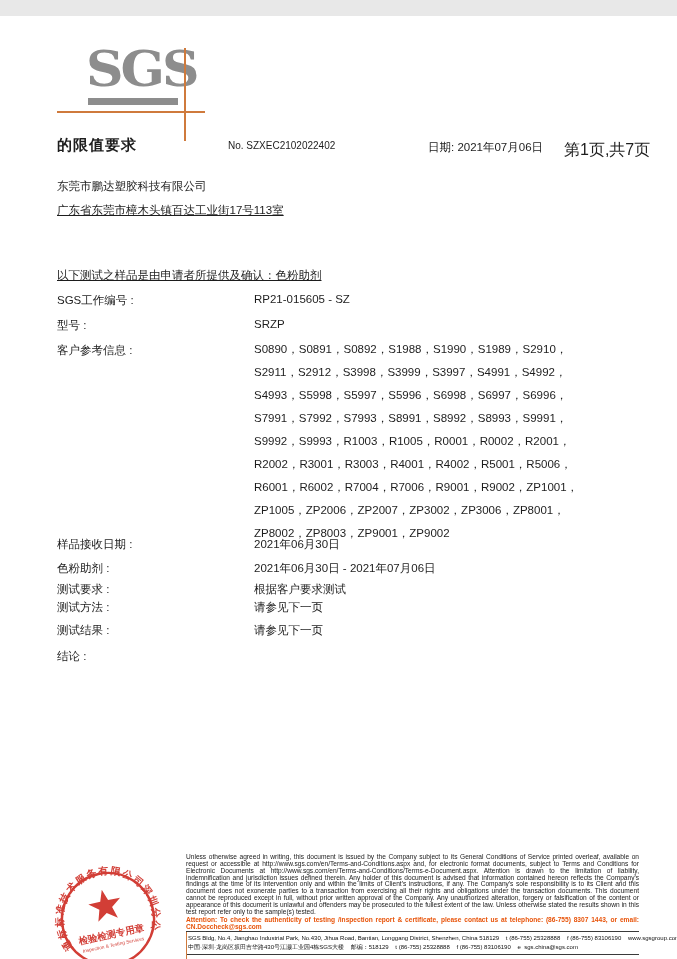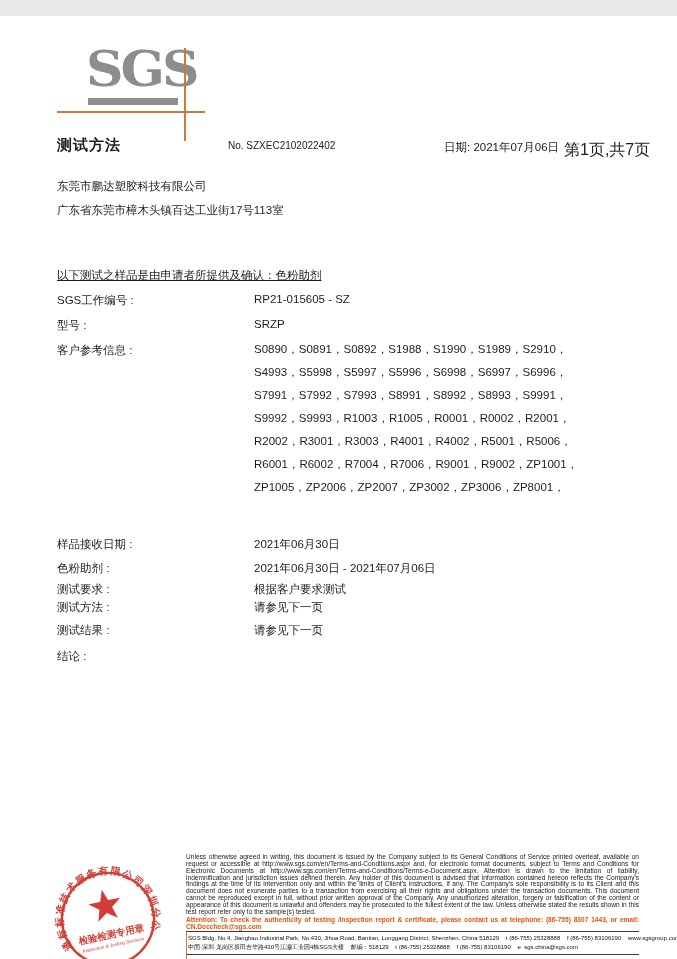--- a/index.html
+++ b/index.html
@@ -15,25 +15,25 @@
     transform:scaleY(0.92); transform-origin:top left; line-height:1;
   }
   .logo-underline { position:absolute; left:88px; top:82px; width:90px; height:7px; background:#8d8d8d; }
   .crop-h-top  { position:absolute; left:57px; top:95px; width:148px; height:1.6px; background:#cf7a3c; }
   .crop-v-top  { position:absolute; left:184px; top:32px; width:1.6px; height:93px; background:#cf7a3c; }
   .crop-v-bot  { position:absolute; left:186px; top:916px; width:1.4px; height:43px; background:#cf7a3c; }
   .crop-h-bot  { position:absolute; left:150px; top:944px; width:37px; height:1.4px; background:#cf7a3c; }
   
   .title      { position:absolute; left:57px;  top:120px; font-size:15px; font-weight:bold; letter-spacing:1px; }
   .report-no  { position:absolute; left:228px; top:124px; font-size:10px; }
-  .report-date{ position:absolute; left:444px; top:124px; font-size:11.5px;text-align:center; }
+  .report-date{ position:absolute; left:428px; top:124px; font-size:11.5px;text-align:center; }
   .page-info  { position:absolute; left:564px; top:124px; font-size:16px; }
   
   .company   { position:absolute; left:57px; top:163px; font-size:11.5px; }
-  .address   { position:absolute; left:57px; top:187px; font-size:11.5px; }
+  .address   { position:absolute; left:57px; top:187px; font-size:11.5px;text-decoration:underline; }
   .statement { position:absolute; left:57px; top:252px; font-size:11.5px;text-decoration:underline; }
   
   .lbl { position:absolute; left:57px;  font-size:11.5px; }
   .val { position:absolute; left:254px; font-size:11.5px; }
   .ref-lines div { line-height:23px; height:23px; }
   .conclusion-text { width:390px; line-height:20.5px; }
   
   .footer-right { position:absolute; left:186px; top:838px; width:453px; }
   .fine-print {
     font-size:6.6px; line-height:6.85px; text-align:justify; color:#1a1a1a; margin:0;
@@ -51,45 +51,47 @@
 </head>
 <body>
 
 <div class="page">
 
   <div class="sgs-logo">SGS</div>
   <div class="logo-underline"></div>
   <div class="crop-h-top"></div>
   <div class="crop-v-top"></div>
 
-  <div class="title">测试方法</div>
+  <div class="title">的限值要求</div>
   <div class="report-no">No. SZXEC2102022402</div>
   <div class="report-date">日期: 2021年07月06日</div>
   <div class="page-info">第1页,共7页</div>
 
   <div class="company">东莞市鹏达塑胶科技有限公司</div>
   <div class="address">广东省东莞市樟木头镇百达工业街17号113室</div>
 
   <div class="statement">以下测试之样品是由申请者所提供及确认：色粉助剂</div>
 
   <div class="lbl" style="top:277px">SGS工作编号 :</div>
   <div class="val" style="top:277px">RP21-015605 - SZ</div>
 
   <div class="lbl" style="top:302px">型号 :</div>
   <div class="val" style="top:302px">SRZP</div>
 
   <div class="lbl" style="top:327px">客户参考信息 :</div>
   <div class="val ref-lines" style="top:322px">
     <div>S0890，S0891，S0892，S1988，S1990，S1989，S2910，</div>
+    <div>S2911，S2912，S3998，S3999，S3997，S4991，S4992，</div>
     <div>S4993，S5998，S5997，S5996，S6998，S6997，S6996，</div>
     <div>S7991，S7992，S7993，S8991，S8992，S8993，S9991，</div>
     <div>S9992，S9993，R1003，R1005，R0001，R0002，R2001，</div>
     <div>R2002，R3001，R3003，R4001，R4002，R5001，R5006，</div>
     <div>R6001，R6002，R7004，R7006，R9001，R9002，ZP1001，</div>
     <div>ZP1005，ZP2006，ZP2007，ZP3002，ZP3006，ZP8001，</div>
+    <div>ZP8002，ZP8003，ZP9001，ZP9002</div>
   </div>
 
   <div class="lbl" style="top:521px">样品接收日期 :</div>
   <div class="val" style="top:521px">2021年06月30日</div>
 
   <div class="lbl" style="top:545px">色粉助剂 :</div>
   <div class="val" style="top:545px">2021年06月30日 - 2021年07月06日</div>
 
   <div class="lbl" style="top:566px">测试要求 :</div>
   <div class="val" style="top:566px">根据客户要求测试</div>

